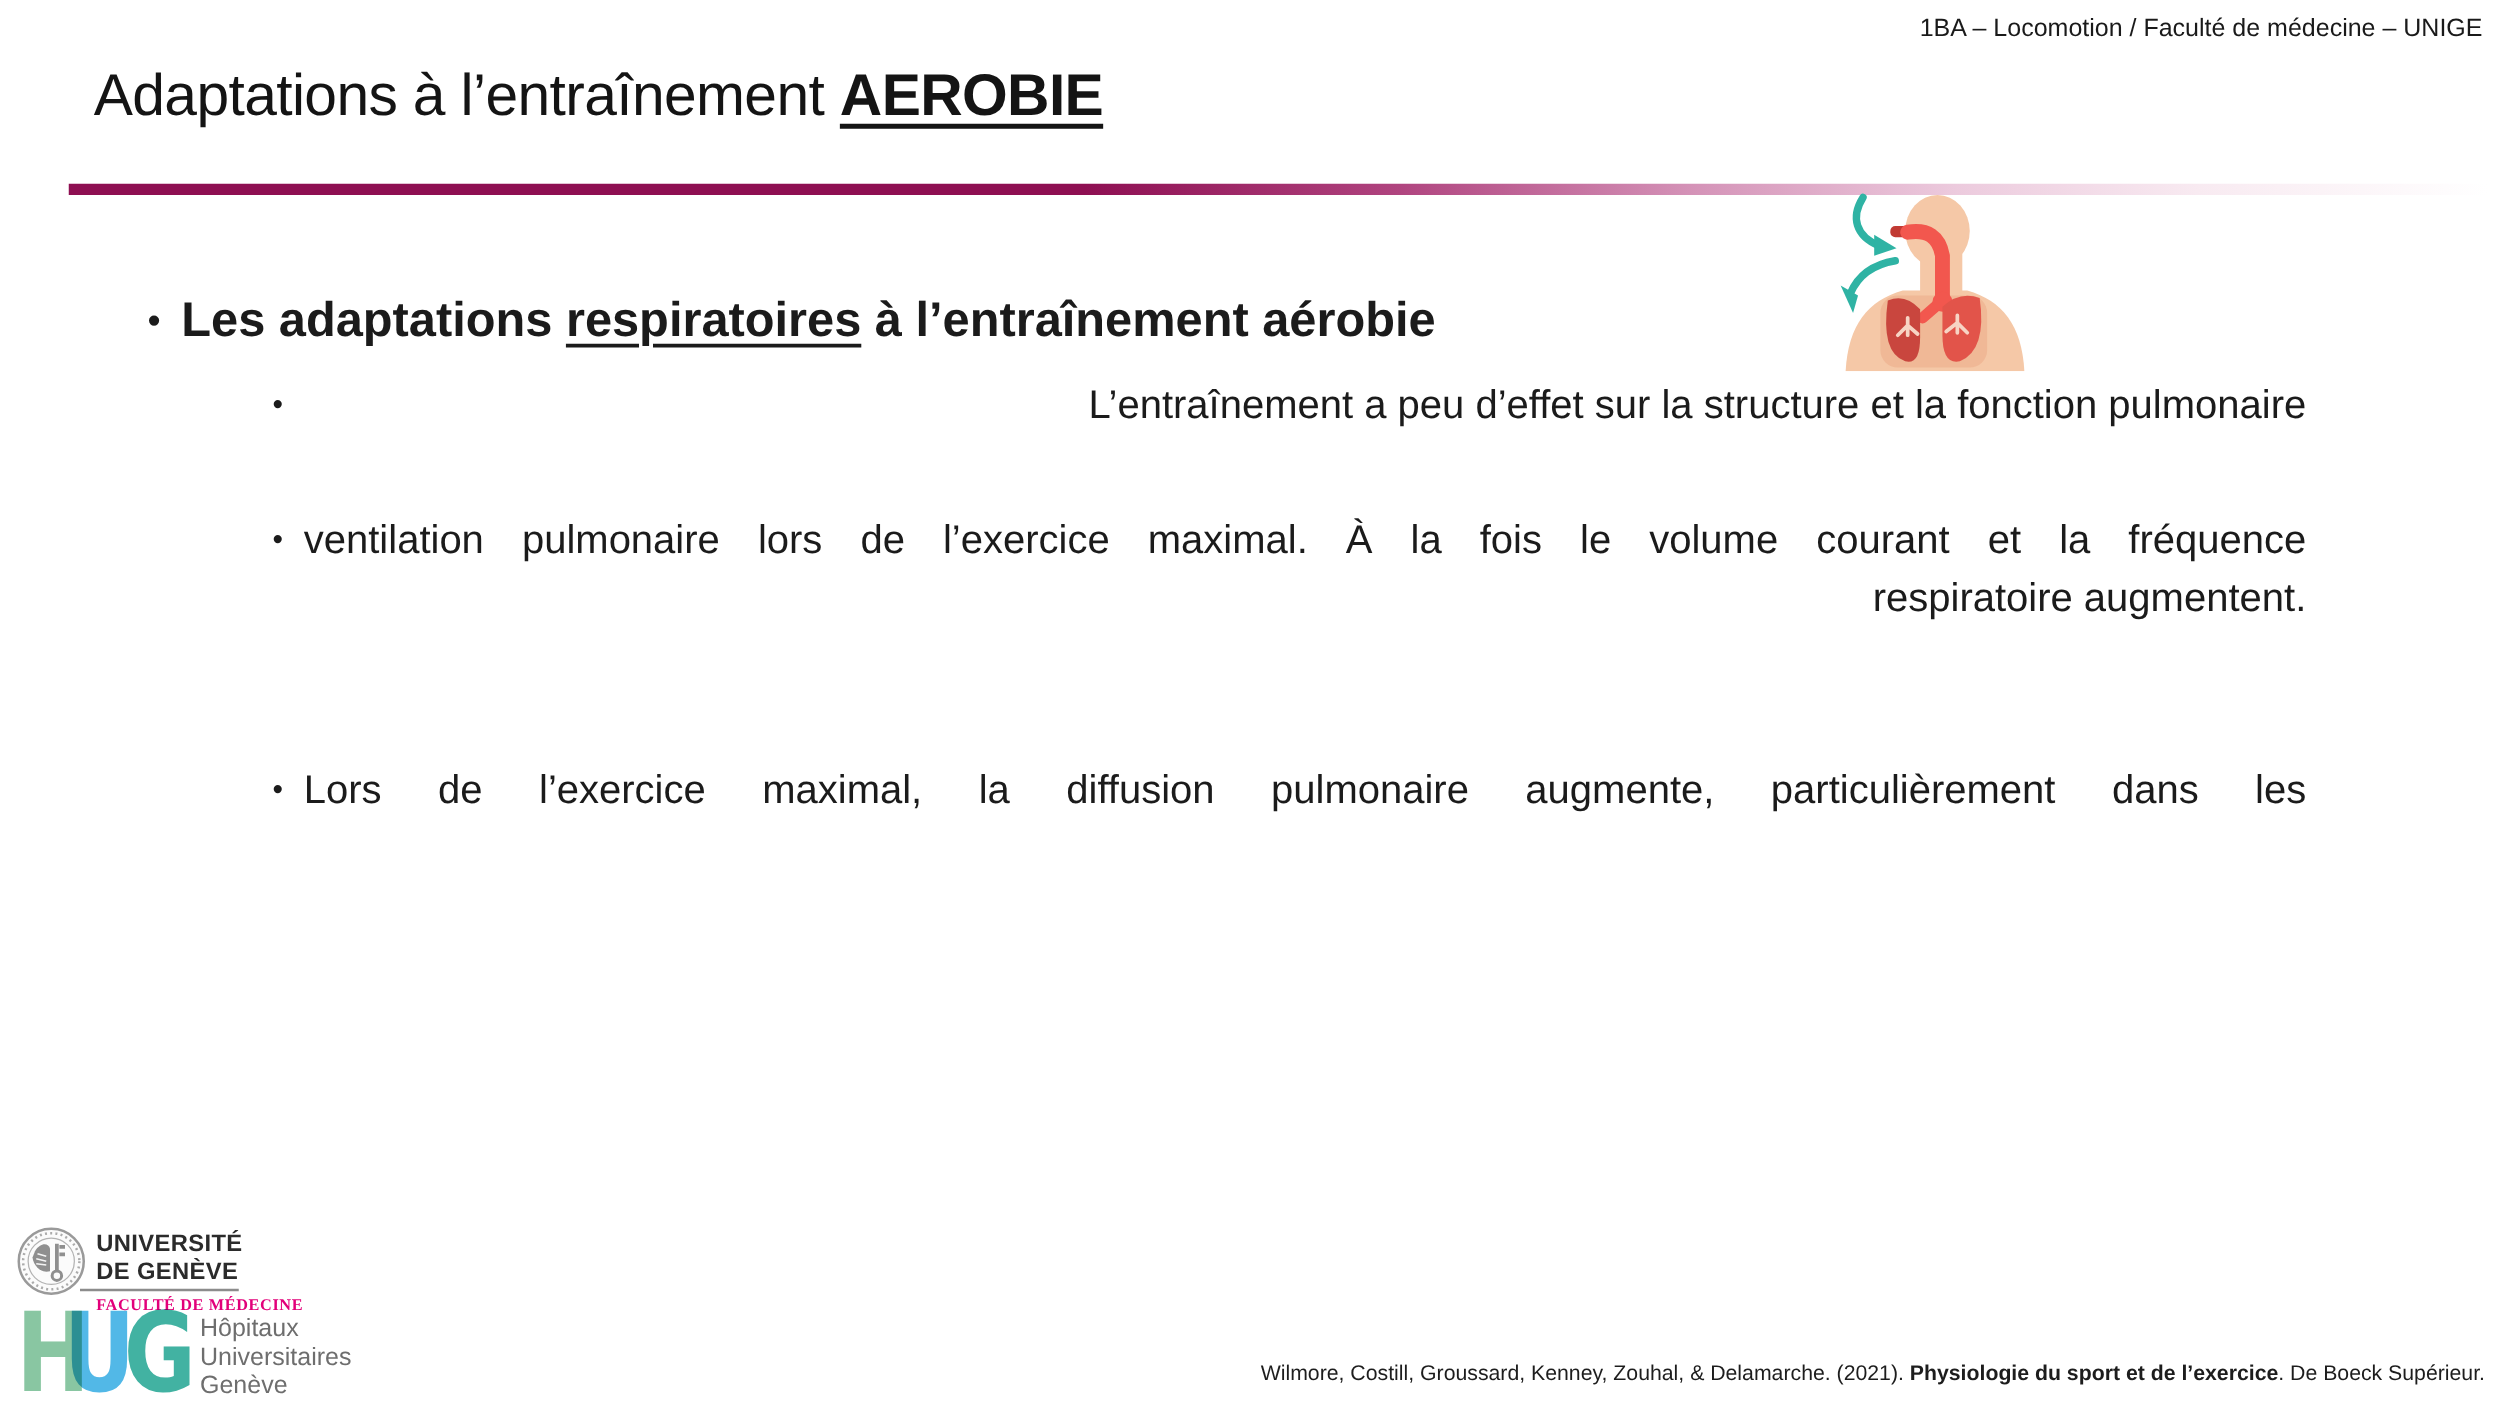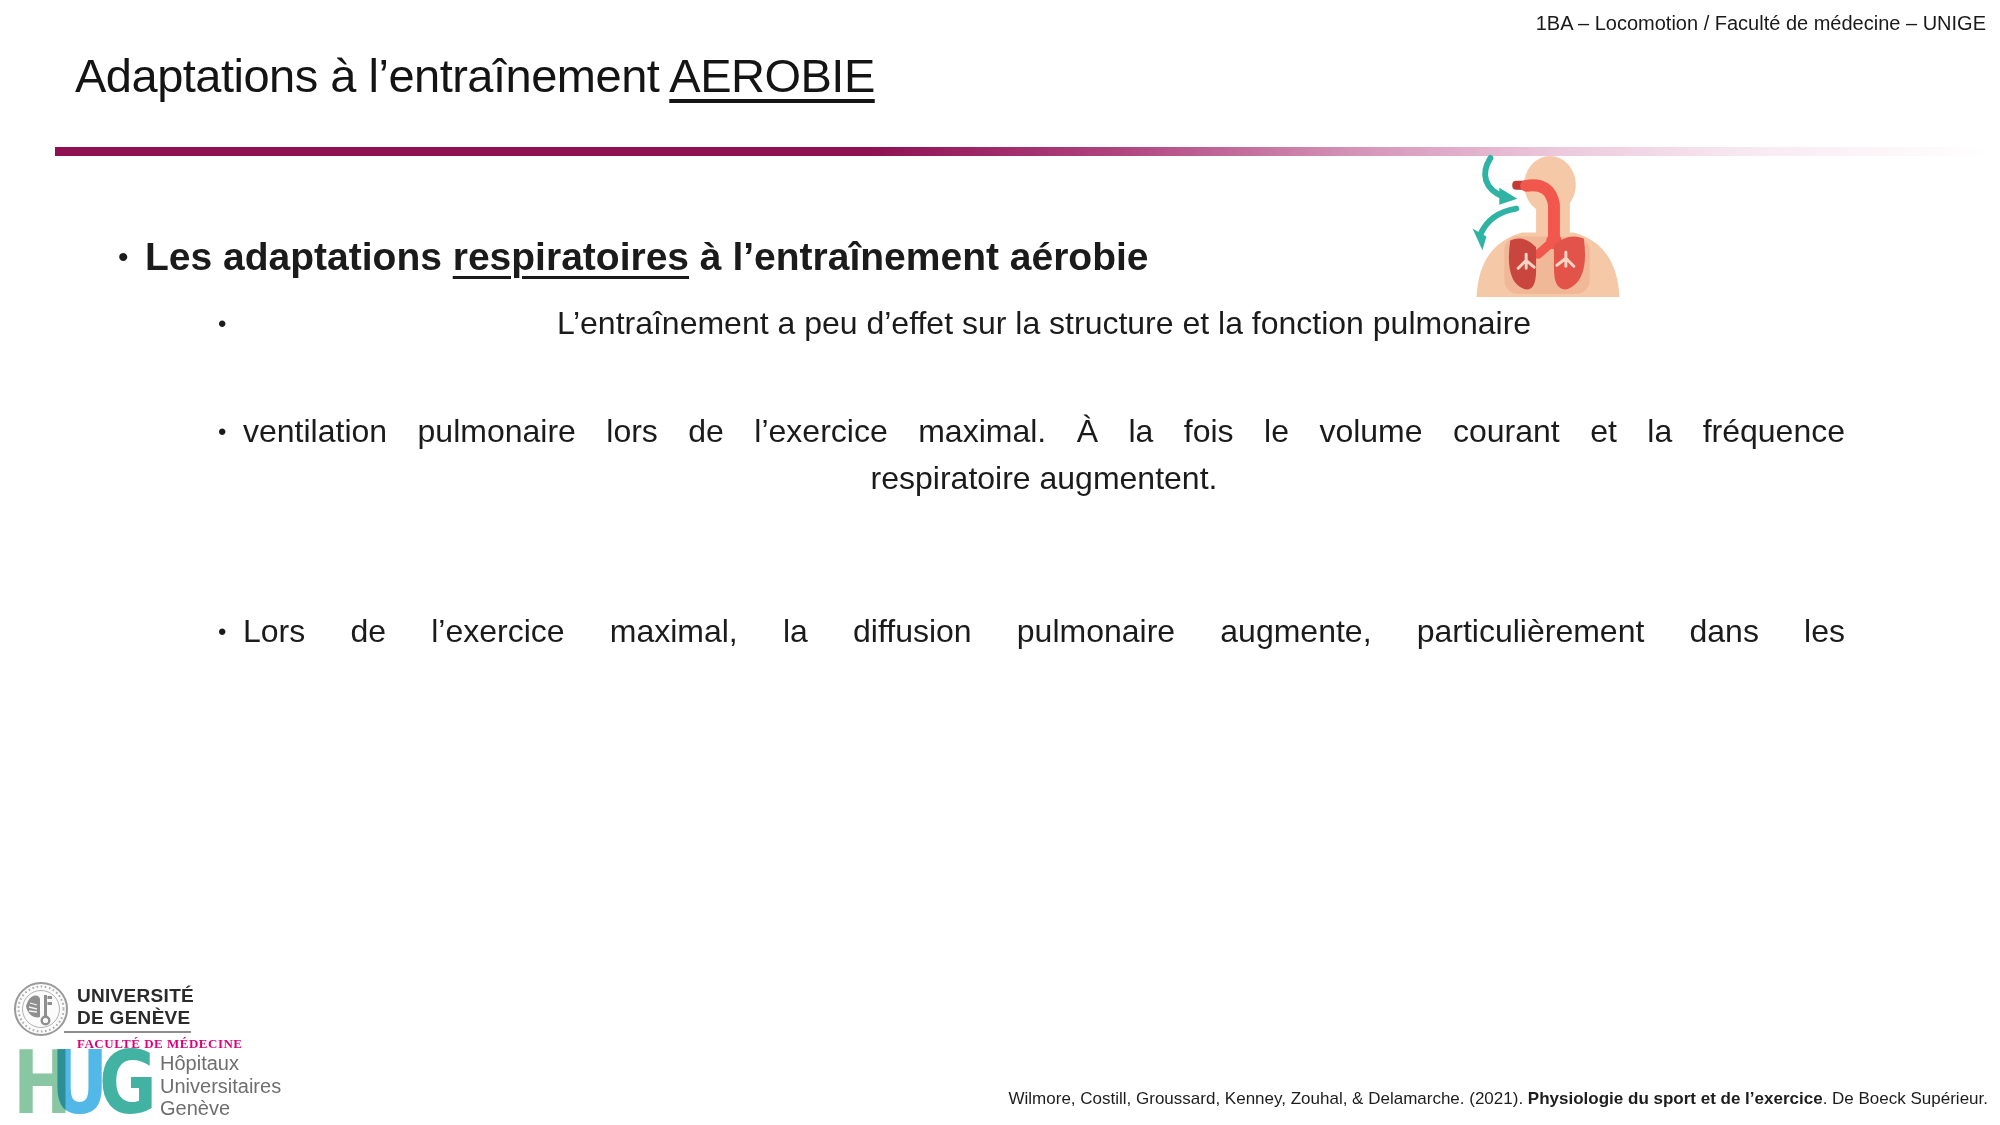--- a/index.html
+++ b/index.html
@@ -13,21 +13,21 @@
     font-size:20px; color:#1a1a1a; letter-spacing:0;
   }
 
   
   .title {
     position:absolute; left:75px; top:48px;
     font-size:47px; font-weight:normal; color:#141414; letter-spacing:-0.5px;
     white-space:nowrap;
   }
   .title .em {
-    font-weight:normal;
+    font-weight:bold;
     text-decoration:underline;
     text-decoration-thickness:4px;
     text-underline-offset:7px;
   }
 
   
   .accent-line {
     position:absolute; left:55px; top:147px; width:1935px; height:9px;
     background:linear-gradient(to right,
       #8E0F52 0%, #8E0F52 42%, #B0447F 55%, #D492B7 67%,
@@ -47,21 +47,21 @@
   .l1 .text .u {
     text-decoration:underline; text-decoration-thickness:3px; text-underline-offset:6px;
   }
 
   .l2 .marker { width:25px; font-size:24px; line-height:47px; }
   .l2 .text { width:1602px; font-size:32px; line-height:47px; color:#1b1b1b; }
   .sub1 { left:218px; top:300px; }
   .sub2 { left:218px; top:408px; }
   .sub3 { left:218px; top:608px; }
   .line-just { text-align:justify; text-align-last:justify; }
-  .line-left { text-align:center; }
+  .line-left { text-align:right; }
 
   
   .unige-seal { position:absolute; left:13px; top:981px; width:56px; height:56px; }
   .unige-name {
     position:absolute; left:77px; top:985px;
     font-size:19px; font-weight:bold; line-height:22px;
     color:#2b2b2b; letter-spacing:0.3px;
   }
   .unige-rule { position:absolute; left:64px; top:1031px; width:127px; height:2px; background:#8c8c8c; }
   .unige-faculty {

